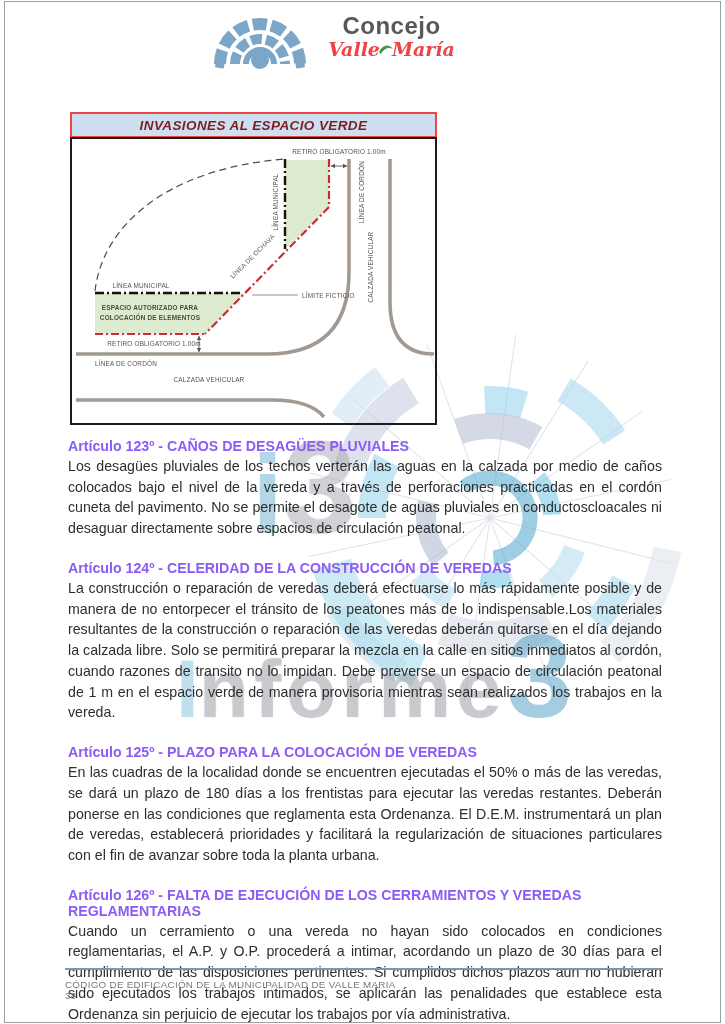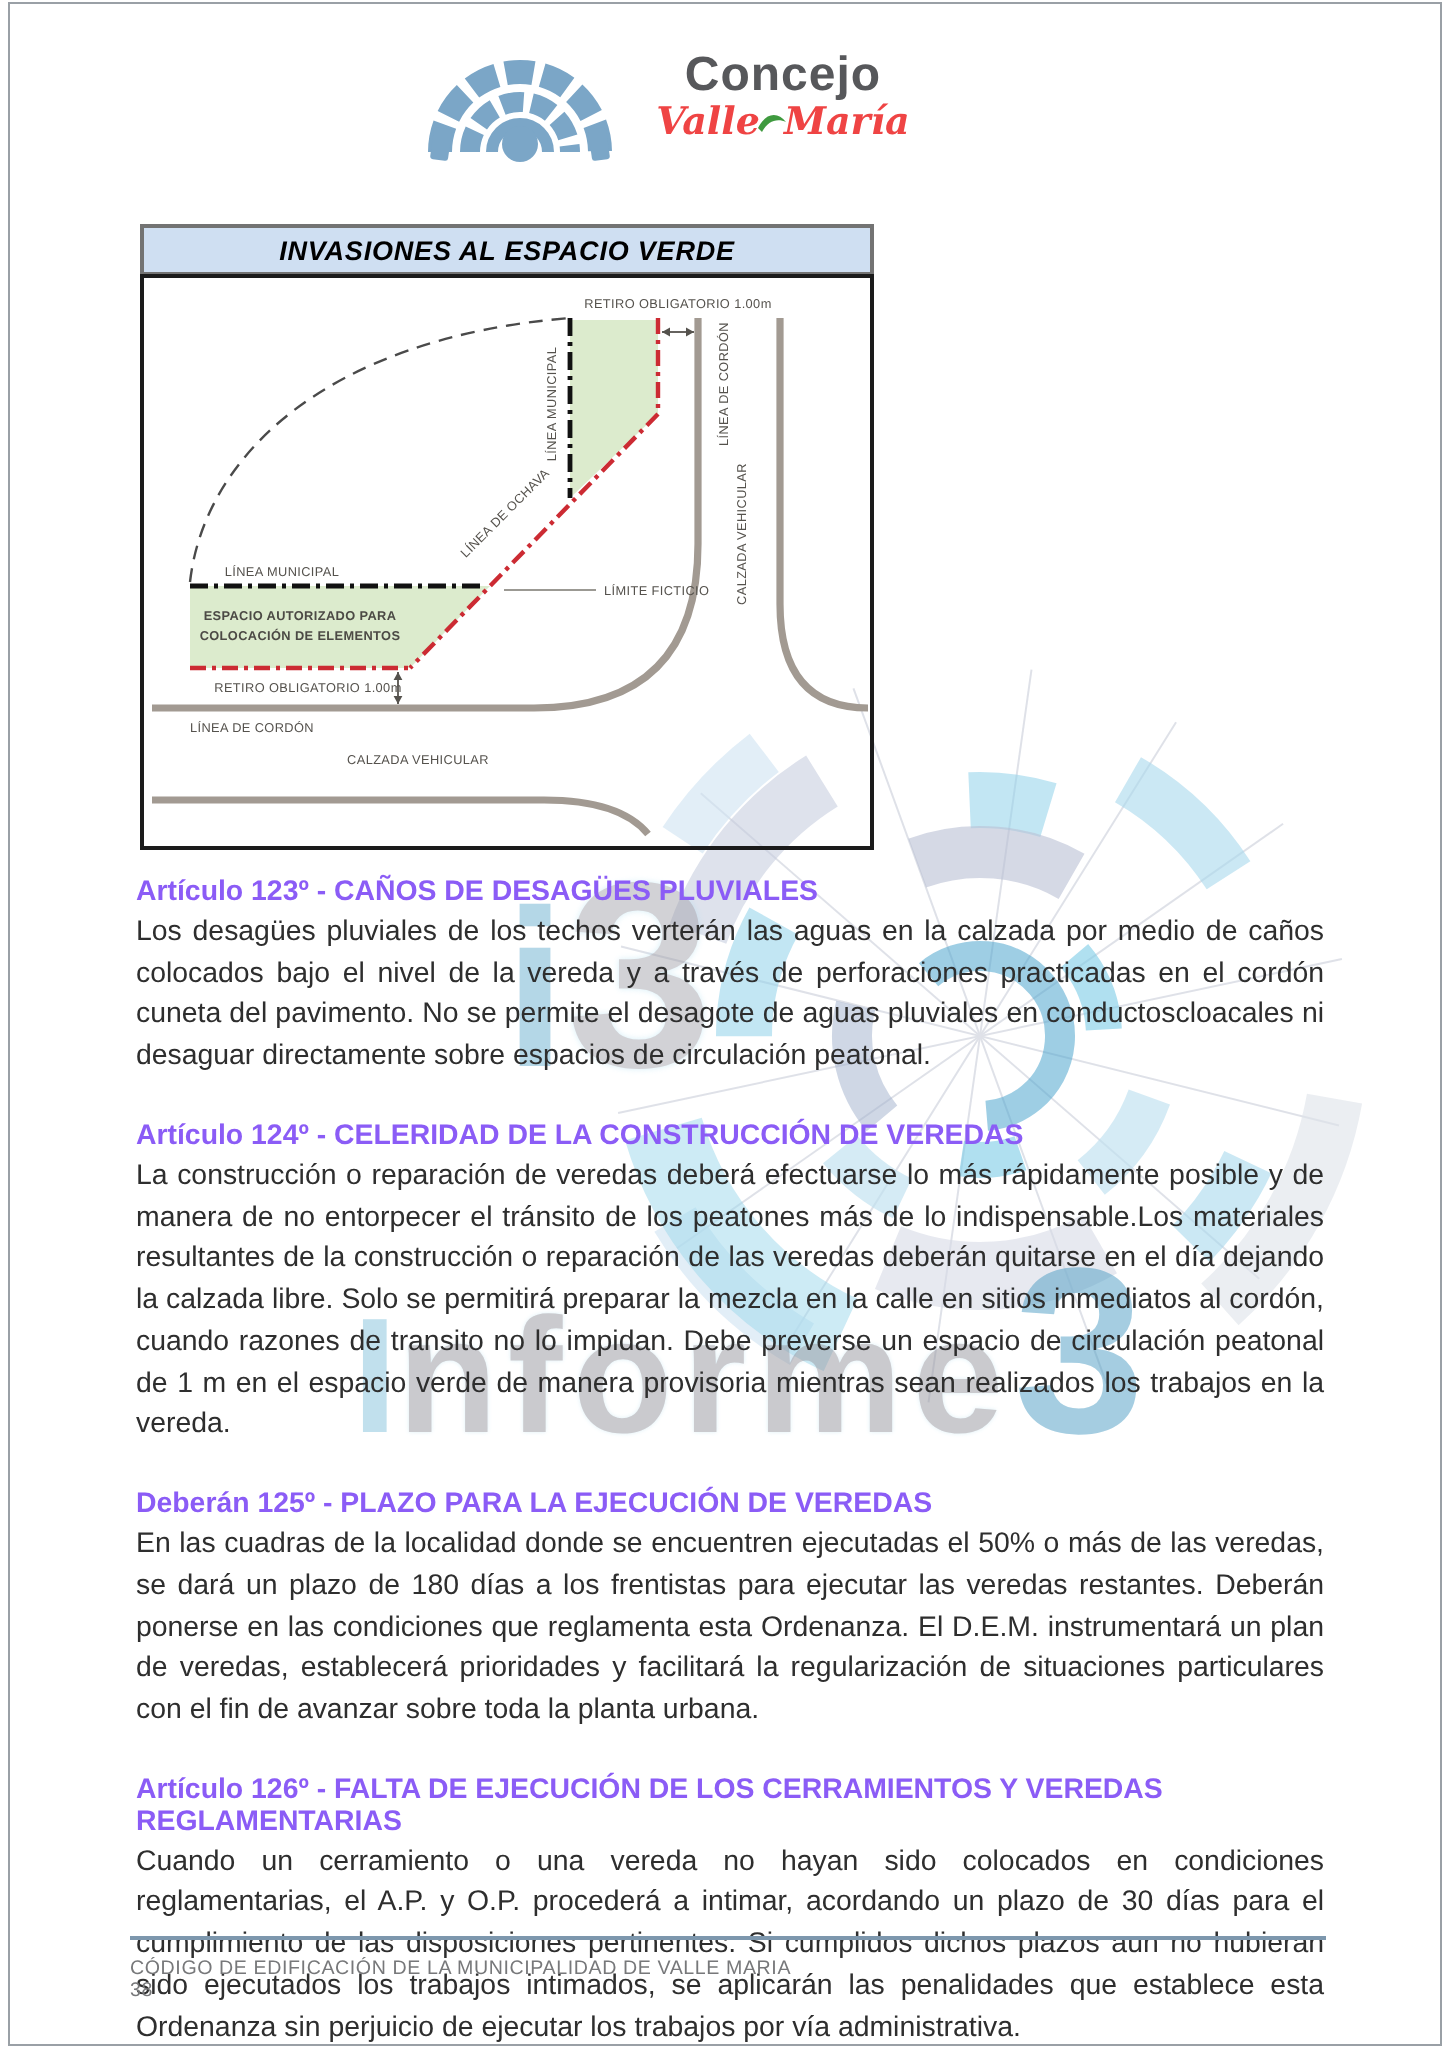--- a/index.html
+++ b/index.html
@@ -2,33 +2,33 @@
 <html><head>
 <meta charset="utf-8">
 <style>
   html,body{margin:0;padding:0;background:#ffffff;}
   body{width:725px;height:1024px;position:relative;overflow:hidden;
        font-family:"Liberation Sans",sans-serif;-webkit-font-smoothing:antialiased;}
   .page-frame{position:absolute;left:4px;top:1px;right:4px;bottom:1px;
        border:1px solid #9aa0a6;pointer-events:none;z-index:5;}
 
   
-  .logo-wrap{position:absolute;top:12px;left:0;width:663px;display:flex;
+  .logo-wrap{position:absolute;top:0;left:0;width:663px;display:flex;
        justify-content:center;align-items:center;gap:16px;z-index:2;}
   .logo-text{display:flex;flex-direction:column;align-items:center;line-height:1;}
   .logo-line{font-weight:bold;font-size:24px;color:#57585b;letter-spacing:.5px;}
   .logo-script{margin-top:2px;font-family:"DejaVu Serif",serif;font-style:italic;
        font-weight:bold;font-size:19px;color:#ef4444;display:flex;align-items:center;}
   .swoosh{display:inline-block;margin:0 -2px;}
 
   
   .diagram{position:absolute;left:70px;top:112px;width:367px;height:313px;z-index:2;}
-  .diagram-title{box-sizing:border-box;height:26px;border:2px solid #737373;
+  .diagram-title{box-sizing:border-box;height:26px;border:2px solid #ef4444;
        background:#cfdff2;display:flex;align-items:center;justify-content:center;
-       font-weight:bold;font-style:italic;font-size:13.5px;color:#000000;letter-spacing:.4px;}
+       font-weight:bold;font-style:italic;font-size:13.5px;color:#7f1d1d;letter-spacing:.4px;}
   .diagram-body{box-sizing:border-box;position:absolute;top:25px;left:0;width:367px;height:288px;
        border:2px solid #1b1b1b;border-top:2px solid #1b1b1b;background:transparent;}
   .diagram-body svg{display:block;}
   .dlabel{font-family:"Liberation Sans",sans-serif;fill:#55524d;font-size:6.4px;letter-spacing:.2px;}
   .dlabel-b{font-weight:bold;fill:#4c4a45;}
 
   
   .wm{position:absolute;z-index:1;pointer-events:none;}
   .wm-circle{left:290px;top:318px;width:400px;height:400px;}
   .wm-i3{left:252px;top:412px;font-weight:bold;opacity:.45;}
@@ -166,21 +166,21 @@
 <div class="articles">
   <div class="article">
     <h3>Artículo 123º - CAÑOS DE DESAGÜES PLUVIALES</h3>
     <p>Los desagües pluviales de los techos verterán las aguas en la calzada por medio de caños colocados bajo el nivel de la vereda y a través de perforaciones practicadas en el cordón cuneta del pavimento. No se permite el desagote de aguas pluviales en conductoscloacales ni desaguar directamente sobre espacios de circulación peatonal.</p>
   </div>
   <div class="article">
     <h3>Artículo 124º - CELERIDAD DE LA CONSTRUCCIÓN DE VEREDAS</h3>
     <p>La construcción o reparación de veredas deberá efectuarse lo más rápidamente posible y de manera de no entorpecer el tránsito de los peatones más de lo indispensable.Los materiales resultantes de la construcción o reparación de las veredas  deberán quitarse en el día dejando la calzada libre. Solo se permitirá preparar la mezcla en  la calle en sitios inmediatos al cordón, cuando razones de transito no lo impidan. Debe preverse un espacio de circulación peatonal de 1 m en el espacio verde de manera provisoria mientras sean realizados los trabajos en la vereda.</p>
   </div>
   <div class="article">
-    <h3>Deberán 125º - PLAZO PARA LA EJECUCIÓN DE VEREDAS</h3>
+    <h3>Artículo 125º - PLAZO PARA LA COLOCACIÓN DE VEREDAS</h3>
     <p>En las cuadras de la localidad donde se encuentren ejecutadas el 50% o más de las veredas, se dará un plazo de 180 días a los frentistas para ejecutar las veredas restantes. Deberán ponerse en las condiciones que reglamenta esta Ordenanza. El D.E.M. instrumentará un plan de veredas, establecerá prioridades y facilitará la regularización de situaciones particulares con el fin de avanzar sobre toda la planta urbana.</p>
   </div>
   <div class="article">
     <h3>Artículo 126º - FALTA DE EJECUCIÓN DE LOS CERRAMIENTOS Y VEREDAS REGLAMENTARIAS</h3>
     <p>Cuando un cerramiento o una vereda no hayan sido colocados en condiciones reglamentarias, el A.P. y O.P. procederá a intimar, acordando un plazo de 30 días para el cumplimiento de las disposiciones pertinentes. Si cumplidos dichos plazos aun no hubieran sido ejecutados los trabajos intimados, se aplicarán las penalidades que establece esta Ordenanza sin perjuicio de ejecutar los trabajos por vía administrativa.</p>
   </div>
 </div>
 
 <div class="footer">
   <div class="footer-rule"></div>

